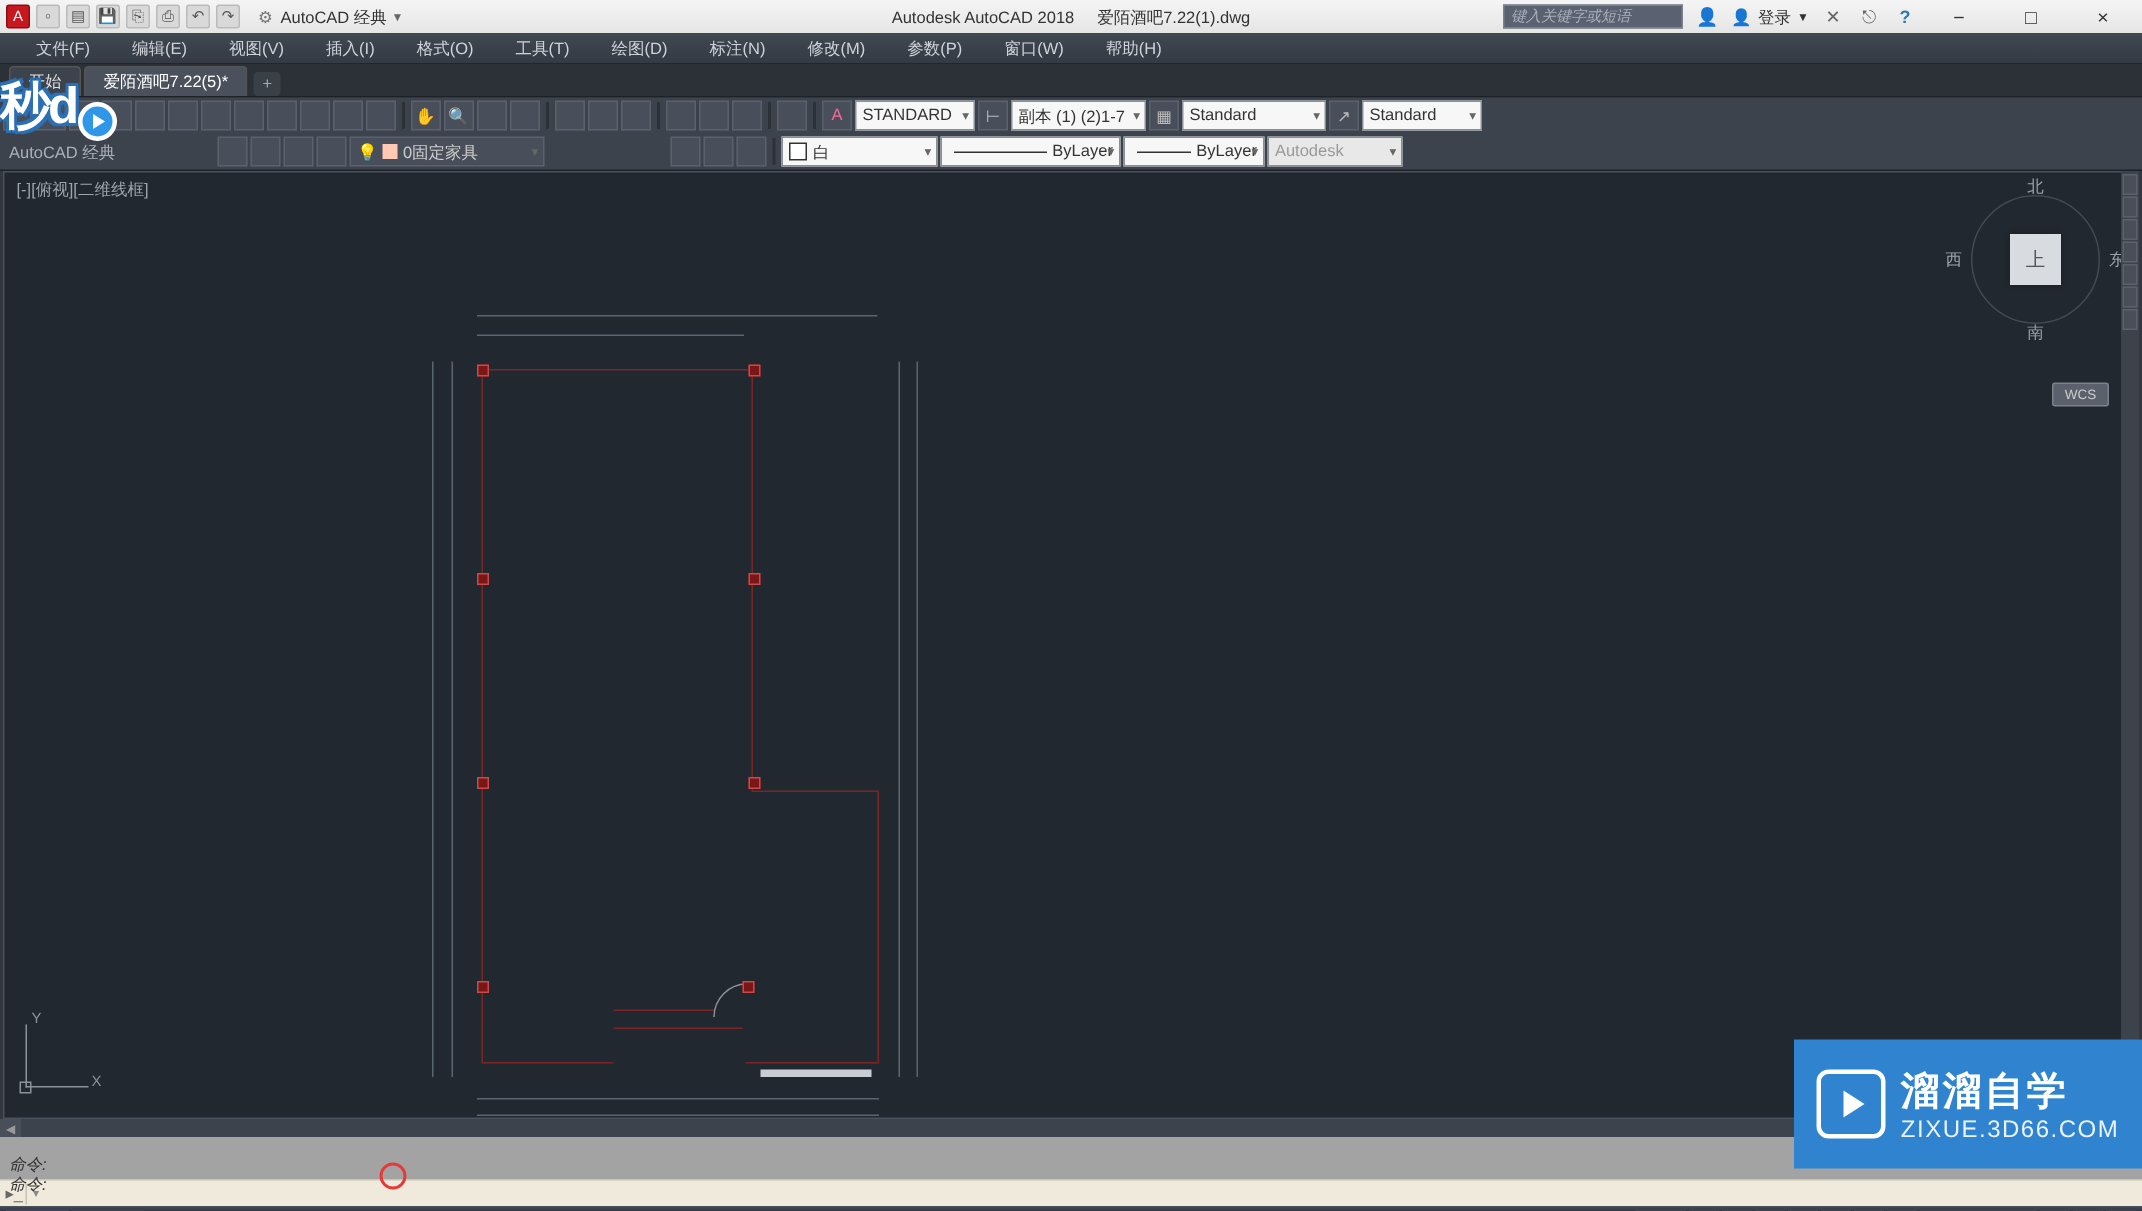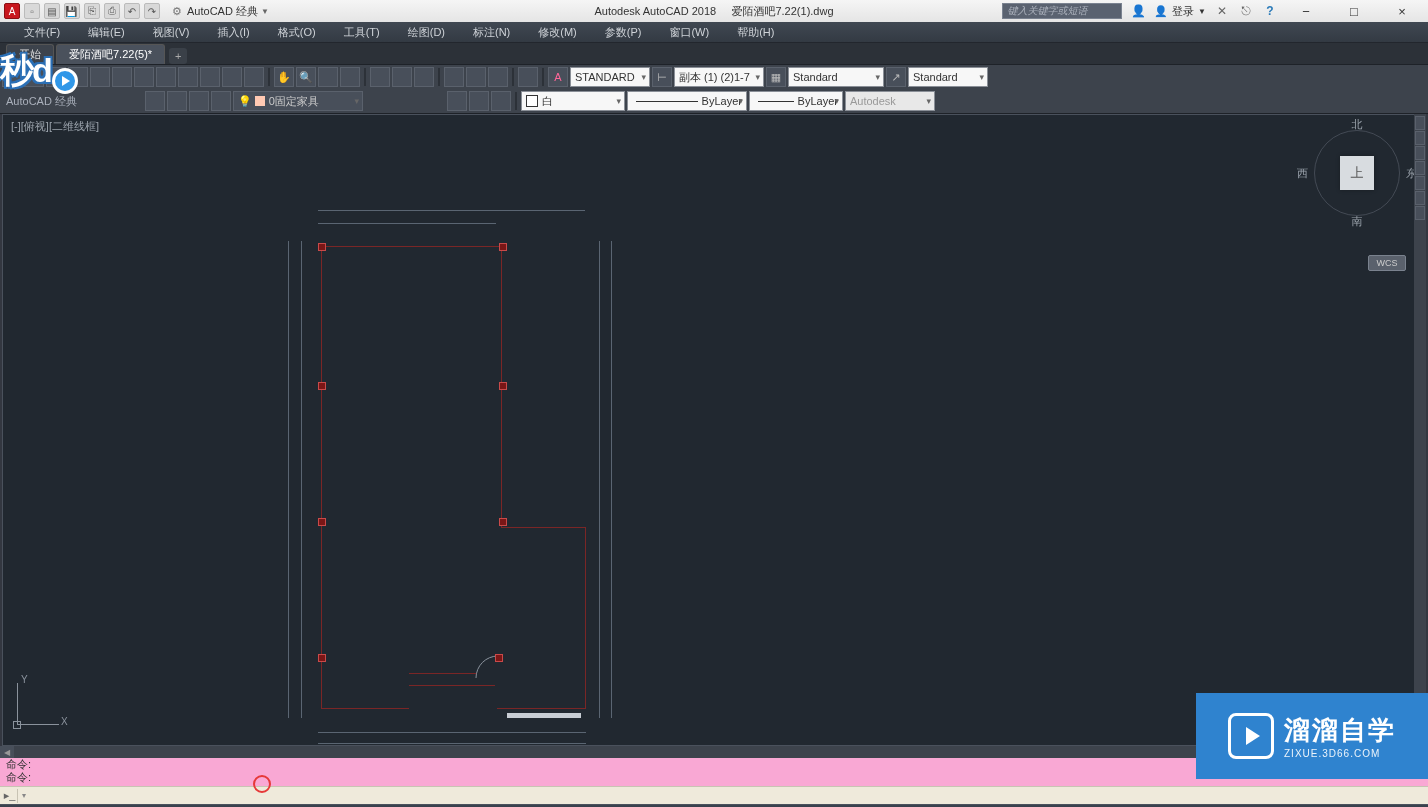--- a/index.html
+++ b/index.html
@@ -63,39 +63,39 @@
   .ucs .yax { position:absolute; width:1px; height:42px; background:#8a929c; bottom:0; left:0;}
   .ucs .xax { position:absolute; width:42px; height:1px; background:#8a929c; bottom:0; left:0;}
   .ucs .ylbl { position:absolute; bottom:40px; left:4px; font-size:10px; color:#8a929c;}
   .ucs .xlbl { position:absolute; bottom:-2px; left:44px; font-size:10px; color:#8a929c;}
   .ucs .sq { position:absolute; bottom:-4px; left:-4px; width:8px; height:8px; border:1px solid #8a929c;}
   .hscroll { height:12px; background:#3d434c; display:flex; align-items:center;}
   .hscroll .arr { width:14px; height:12px; background:#484f5a; display:flex; align-items:center; justify-content:center; font-size:8px; color:#999;}
   .hscroll .track { flex:1; background:#2c3138;}
   
   
-  .cmdhist { background:#f9a8d4; color:#333; font-size:11px; line-height:13px; padding:0 6px; height:28px; font-family:"SimSun",monospace;}
+  .cmdhist { background:#a3a3a3; color:#333; font-size:11px; line-height:13px; padding:13px 6px; height:28px; font-family:"SimSun",monospace;font-style:italic;}
   .cmdline { background:#efeadb; height:18px; display:flex; align-items:center; border-top:1px solid #c8c3b3; padding:0 2px;}
   .cmdline .cmd-icon { width:16px; height:14px; display:flex; align-items:center; justify-content:center; color:#666; font-size:11px; border-right:1px solid #c8c3b3; margin-right:4px;}
   .cmdline input { flex:1; border:none; background:transparent; font-size:11px; color:#333; outline:none; font-family:"SimSun",monospace;}
   .cmd-cursor-circle { position:absolute; width:18px; height:18px; border:2px solid #e63939; border-radius:50%; left:253px; bottom:14px; pointer-events:none;}
   
   
   .statusbar { height:22px; background:linear-gradient(#3a424e,#2c333d); display:flex; align-items:center; font-size:10px; color:#aab0bb; padding:0 4px; gap:2px; border-top:1px solid #4a515c;}
   .statusbar .stab { height:18px; padding:0 10px; display:flex; align-items:center; background:#444b56; border:1px solid #5a616c;}
   .statusbar .stab.active { background:#5a616c; color:#fff;}
   .statusbar .right-stat { margin-left:auto; display:flex; gap:2px; align-items:center;}
   .statusbar .sicon { width:20px; height:18px; background:#444b56; border:1px solid #5a616c; display:flex; align-items:center; justify-content:center; font-size:10px;}
   
   .bottom-banner { position:absolute; right:0; bottom:28px; width:232px; height:86px; background:#2f83cf; display:flex; align-items:center; justify-content:center; gap:10px; z-index:60;}
   .bottom-banner .bplay { width:46px; height:46px; border:3px solid #fff; border-radius:8px; display:flex; align-items:center; justify-content:center;}
   .bottom-banner .bplay::before{content:'';width:0;height:0;border-left:14px solid #fff;border-top:9px solid transparent;border-bottom:9px solid transparent;margin-left:3px;}
   .bottom-banner .btxt { color:#fff; }
   .bottom-banner .btxt .l1 { font-size:26px; font-weight:bold; letter-spacing:2px;}
-  .bottom-banner .btxt .l2 { font-size:10px; letter-spacing:1px; opacity:0.9;}
+  .bottom-banner .btxt .l2 { font-size:16px; letter-spacing:1px; opacity:0.9;}
 </style>
 </head>
 <body>
 
 <div class="titlebar">
   <div class="left">
     <div class="qat-icon red">A</div>
     <div class="qat-icon">▫</div>
     <div class="qat-icon">▤</div>
     <div class="qat-icon">💾</div>

